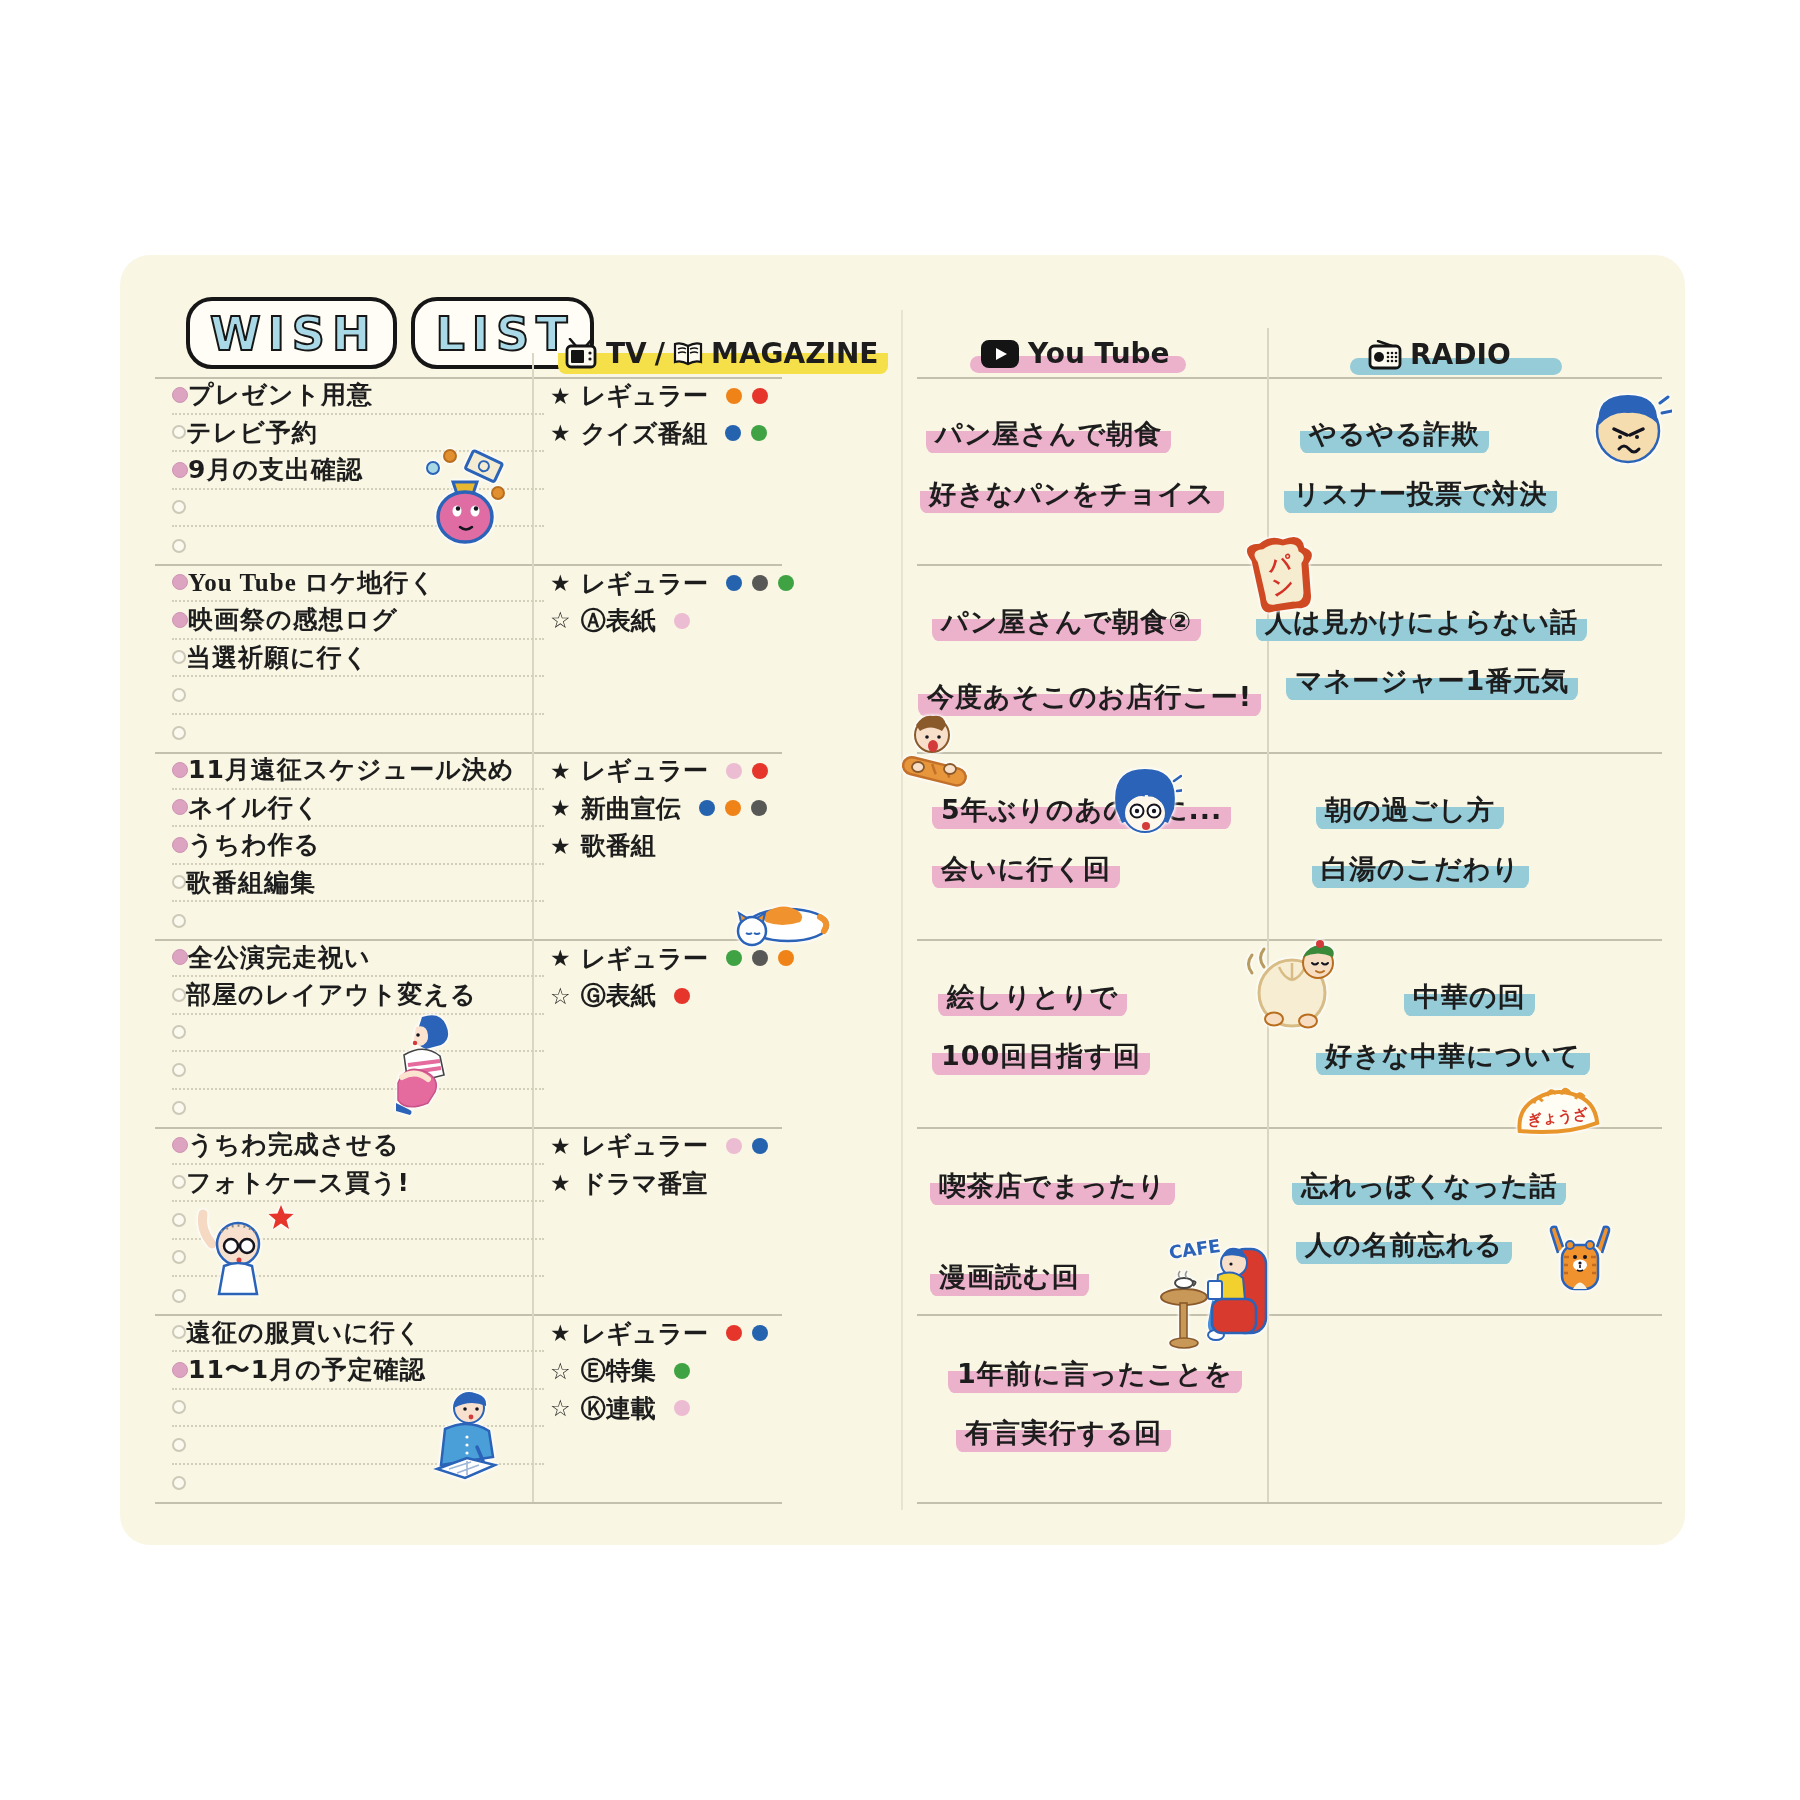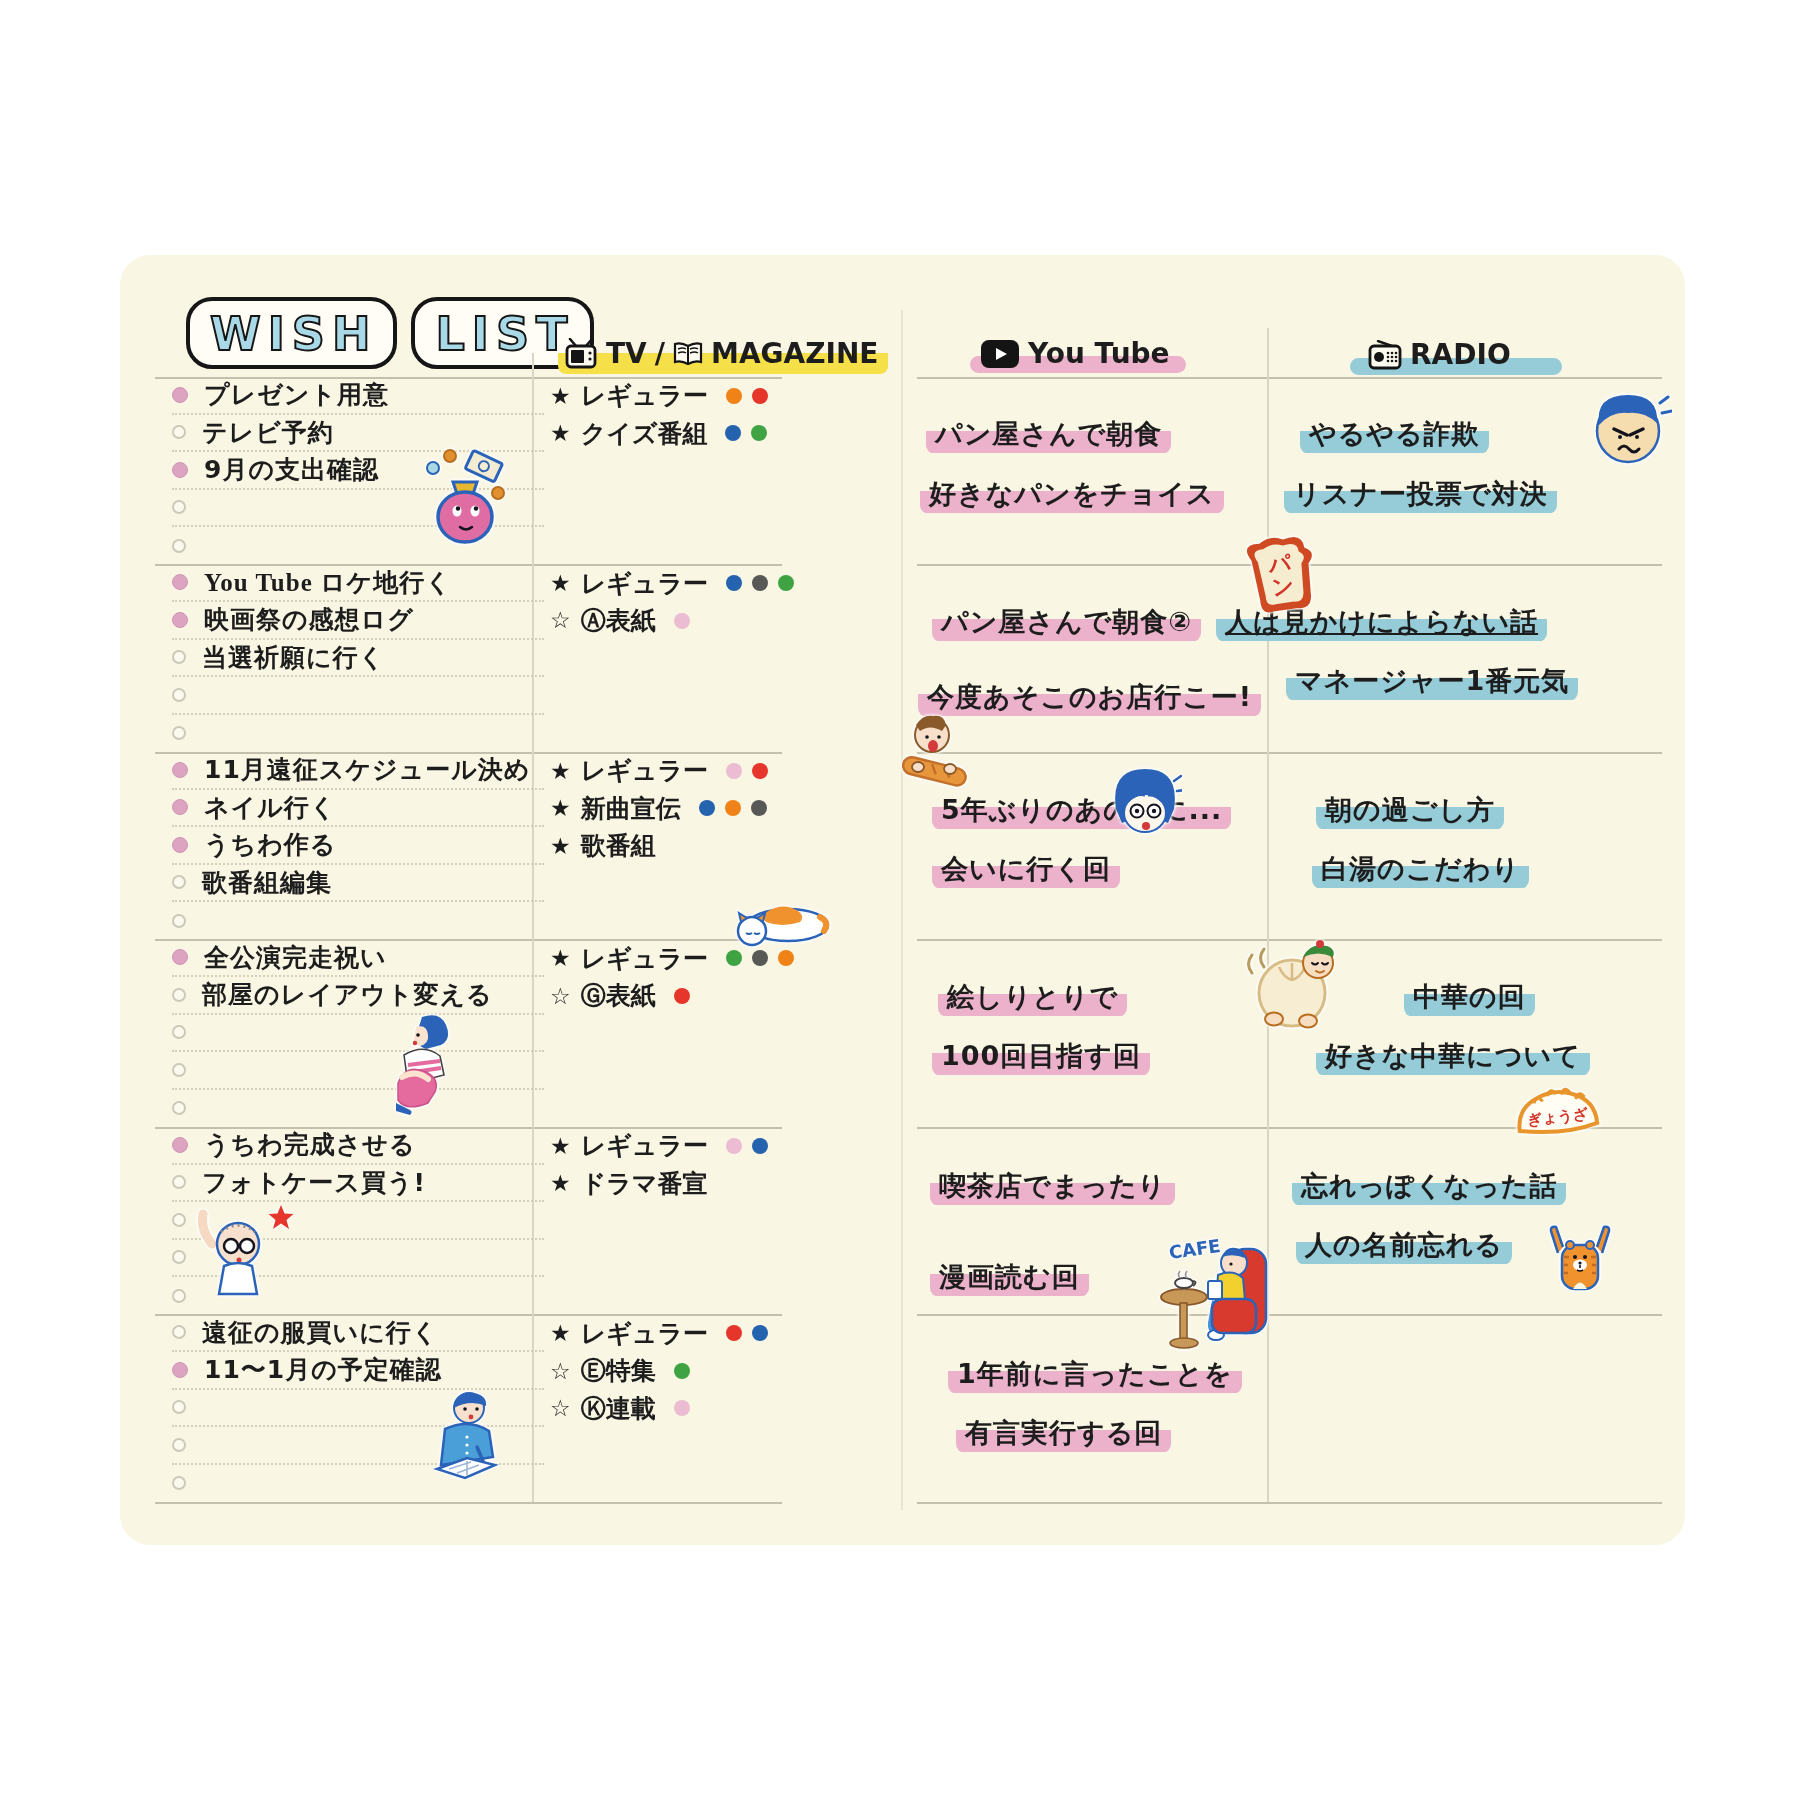--- a/index.html
+++ b/index.html
@@ -8,21 +8,21 @@
   .spine{position:absolute;left:781px;top:55px;width:2px;height:1200px;background:#e8e4d1;}
   .vline{position:absolute;width:2px;background:#dad6c3;}
   .hrule{position:absolute;height:0;border-top:2px solid #c4c0ae;}
   
   .wish-title{position:absolute;left:66px;top:42px;display:flex;gap:14px;}
   .bubble{display:inline-block;font-size:46px;font-weight:800;letter-spacing:7px;color:#a9d9e6;background:#fffdf6;border:4px solid #161616;border-radius:26px;padding:6px 16px 4px 20px;-webkit-text-stroke:2px #161616;}
   .col-header{position:absolute;display:flex;align-items:center;gap:8px;font-size:28px;font-weight:700;white-space:nowrap;}
   .hl-yellow{background:linear-gradient(180deg,rgba(0,0,0,0) 46%,#f6e049 46%,#f6e049 100%);border-radius:8px;padding:2px 10px 4px 6px;display:flex;align-items:center;gap:8px;}
   .hl-bar{position:absolute;height:17px;border-radius:9px;}
   .sec{position:absolute;left:30px;width:632px;height:187.5px;}
-  .wl{position:absolute;left:22px;width:372px;height:37.5px;display:flex;align-items:center;gap:16px;box-sizing:border-box;}
+  .wl{position:absolute;left:22px;width:372px;height:37.5px;display:flex;align-items:center;gap:0;box-sizing:border-box;}
   .wl.dl{border-bottom:2px dotted #d3cfba;}
   .bullet{width:14px;height:14px;border-radius:50%;flex:0 0 auto;}
   .b-pink{background:#dca4c1;border:1px solid #cf94b3;}
   .b-empty{background:#fcfaee;border:2px solid #cdc9b8;box-sizing:border-box;}
   .itxt{font-size:25px;font-weight:600;letter-spacing:1px;white-space:nowrap;}
   .tvl{position:absolute;left:400px;width:234px;height:37.5px;display:flex;align-items:center;gap:10px;}
   .star{font-size:23px;}
   .tvt{font-size:25px;font-weight:600;white-space:nowrap;}
   .dots{display:flex;gap:10px;margin-left:8px;}
   .dot{width:16px;height:16px;border-radius:50%;}
@@ -352,21 +352,21 @@
       </div>
   </div>
 
   <span class="rl hp" style="left:806px;top:160px;">パン屋さんで朝食</span>
   <span class="rl hp" style="left:800px;top:220px;">好きなパンをチョイス</span>
   <span class="rl hb" style="left:1180px;top:160px;">やるやる詐欺</span>
   <span class="rl hb" style="left:1164px;top:220px;">リスナー投票で対決</span>
 
   <span class="rl hp" style="left:812px;top:348px;">パン屋さんで朝食②</span>
   <span class="rl hp" style="left:798px;top:423px;">今度あそこのお店行こー!</span>
-  <span class="rl hb" style="left:1096px;top:348px;text-decoration:underline;">人は見かけによらない話</span>
+  <span class="rl hb" style="left:1136px;top:348px;">人は見かけによらない話</span>
   <span class="rl hb" style="left:1166px;top:407px;">マネージャー1番元気</span>
 
   <span class="rl hp" style="left:812px;top:536px;">5年ぶりのあの人に...</span>
   <span class="rl hp" style="left:812px;top:595px;">会いに行く回</span>
   <span class="rl hb" style="left:1196px;top:536px;">朝の過ごし方</span>
   <span class="rl hb" style="left:1192px;top:595px;">白湯のこだわり</span>
 
   <span class="rl hp" style="left:818px;top:723px;">絵しりとりで</span>
   <span class="rl hp" style="left:812px;top:782px;">100回目指す回</span>
   <span class="rl hb" style="left:1284px;top:723px;">中華の回</span>

